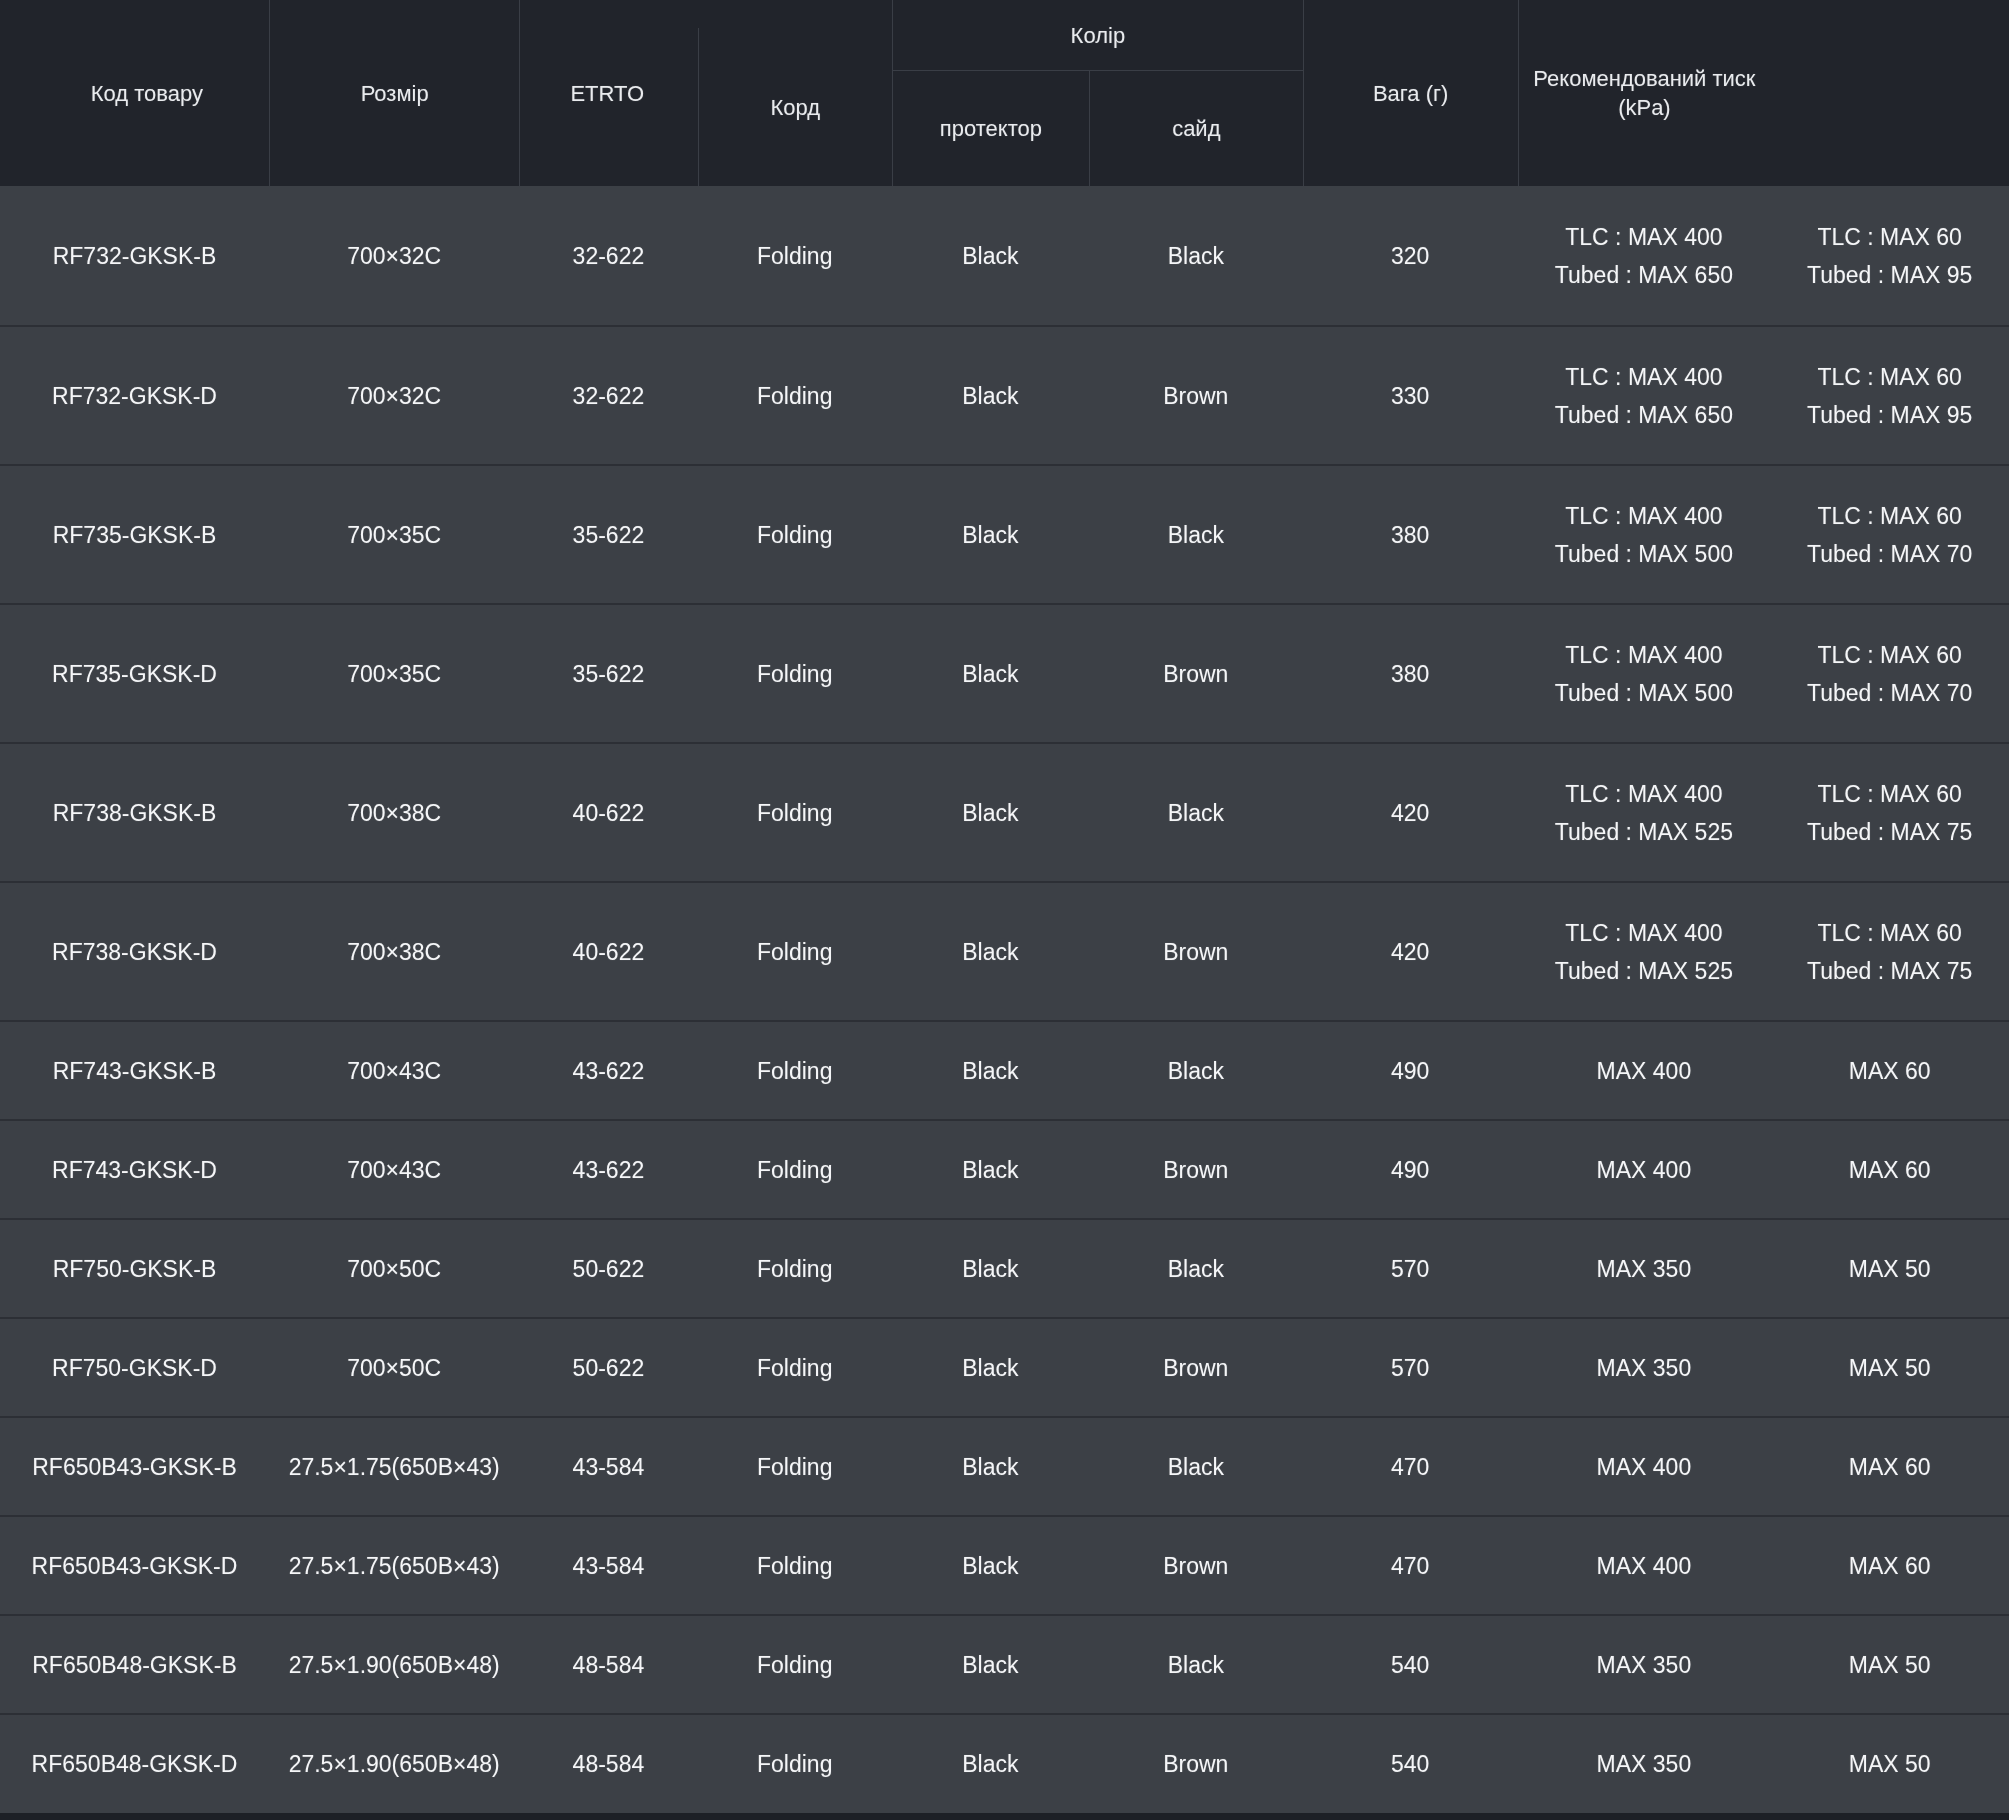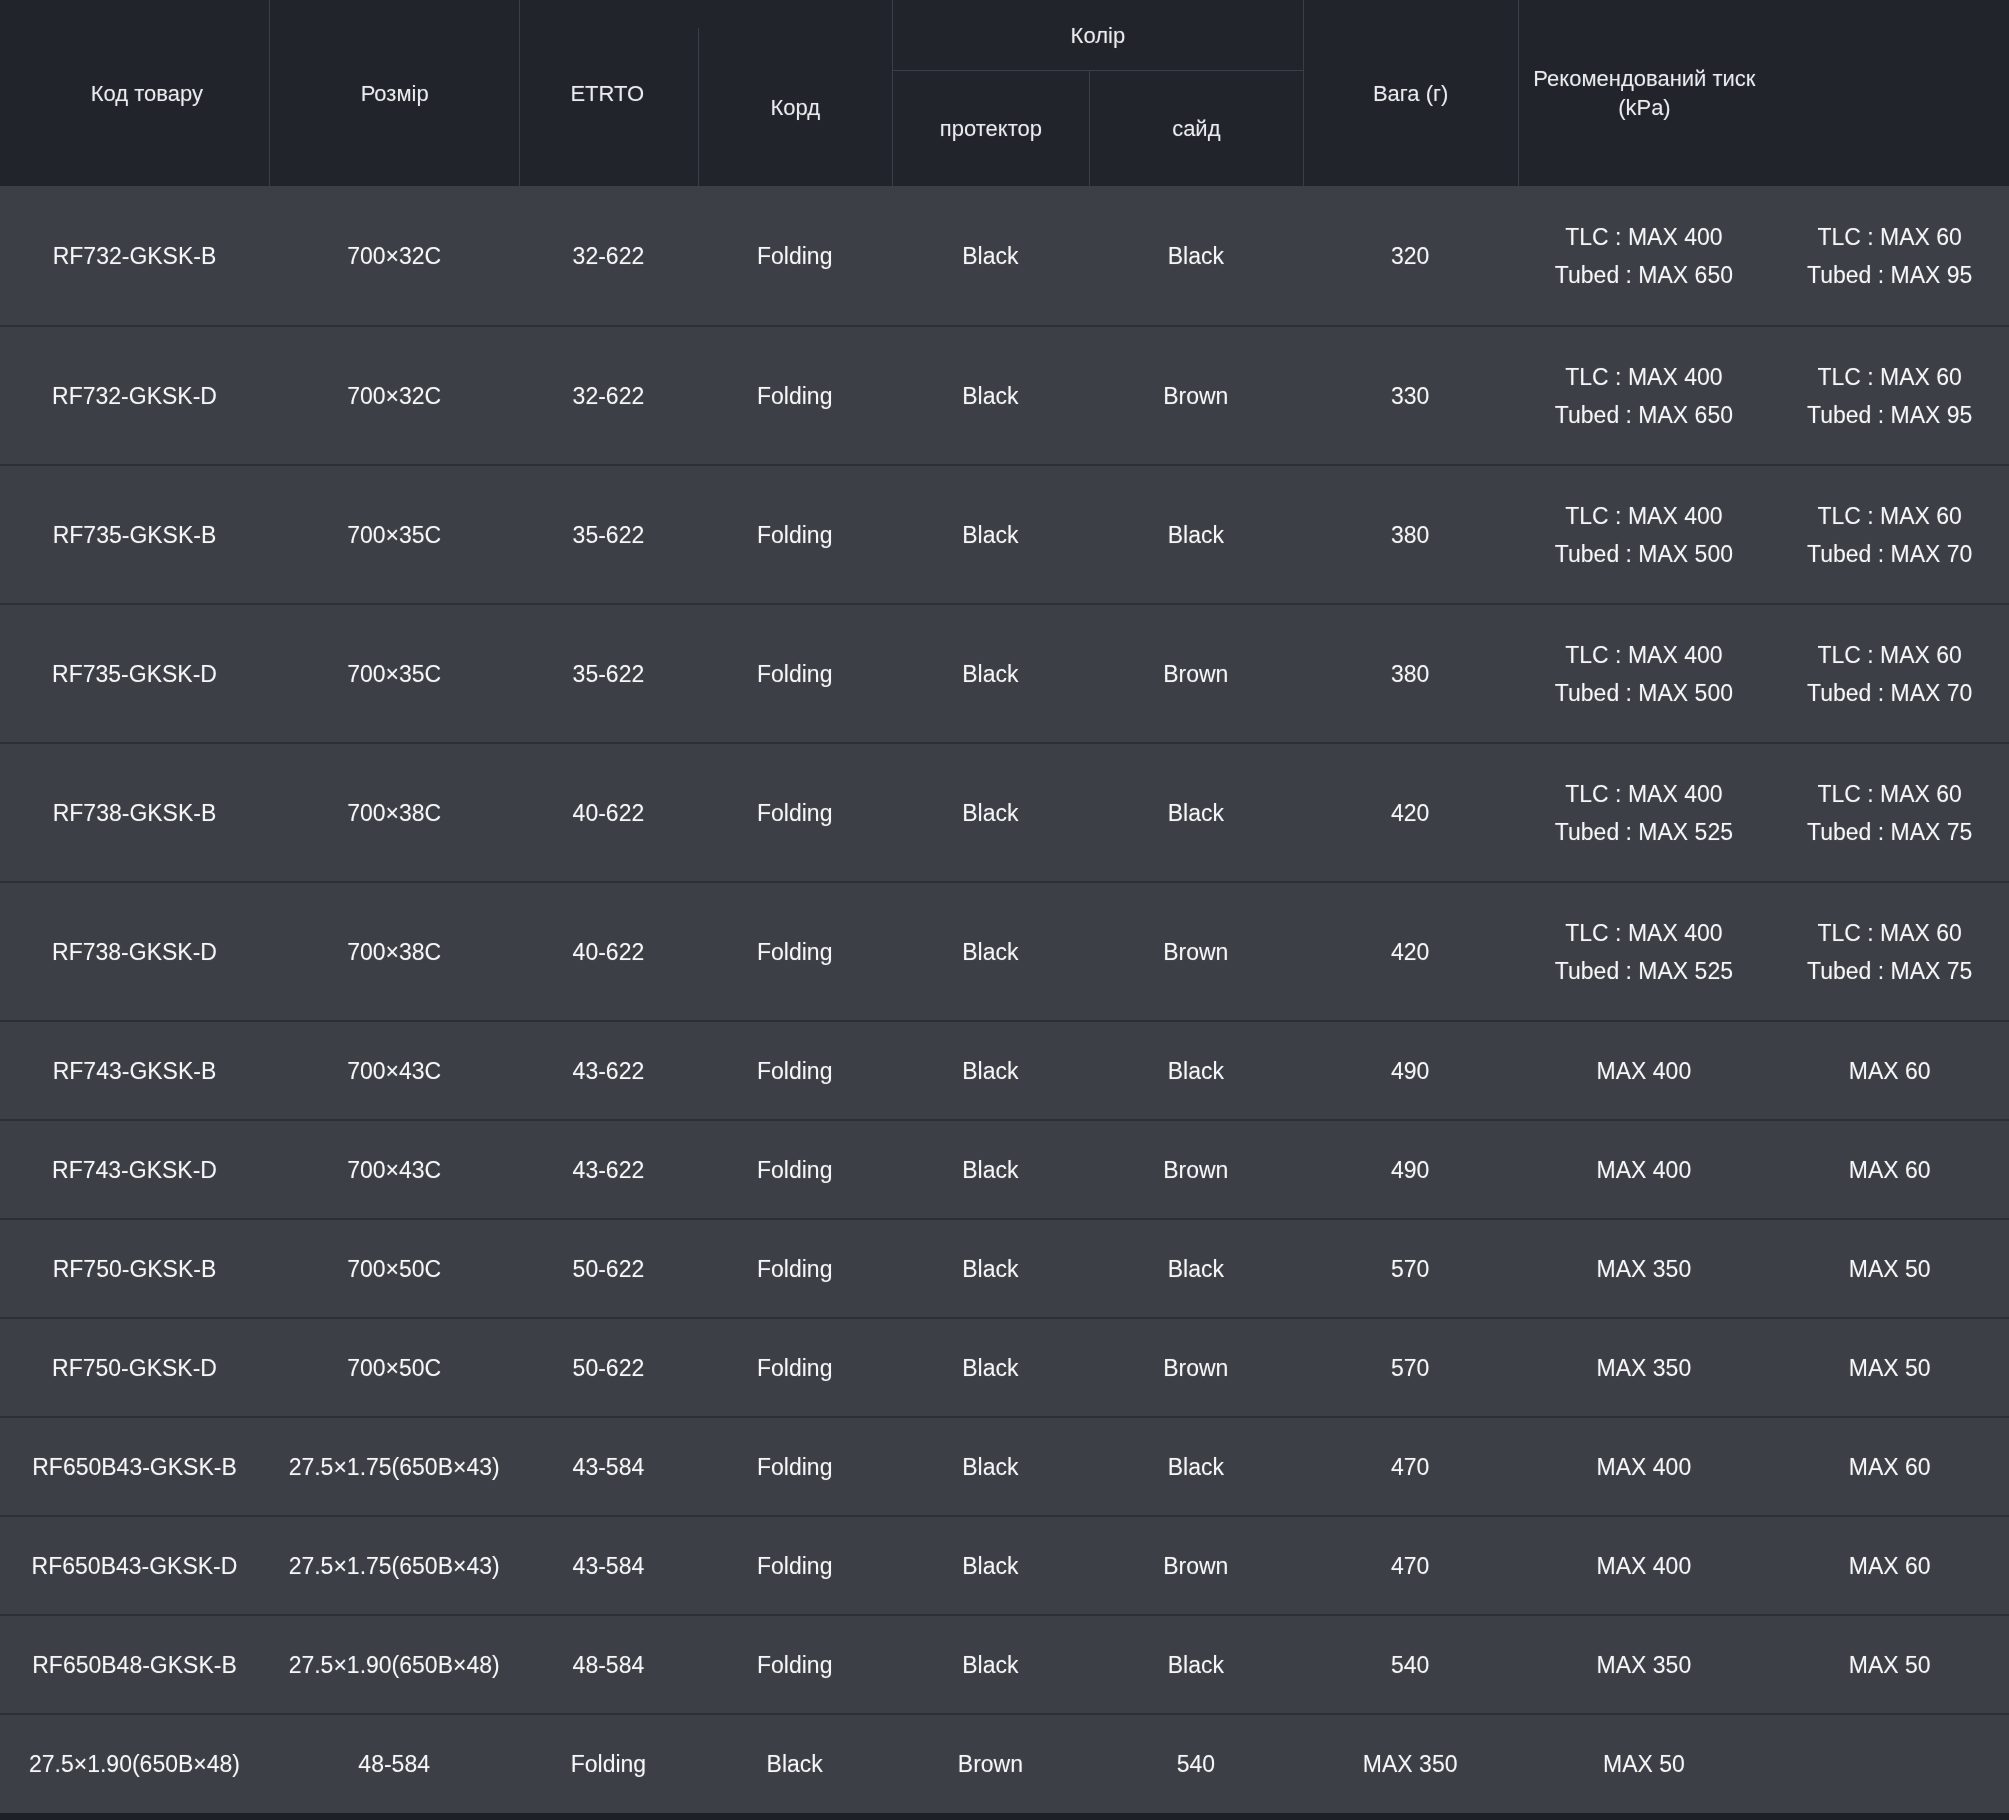--- a/index.html
+++ b/index.html
@@ -502,20 +502,23 @@
           <div class="line">540</div>
         </div>
         <div class="cell col-kpa">
           <div class="line">MAX 350</div>
         </div>
         <div class="cell col-psi">
           <div class="line">MAX 50</div>
         </div>
       </div>
       <div class="row short">
+        <div class="cell col-code">
+          <div class="line">RF650B48-GKSK-D</div>
+        </div>
         <div class="cell col-size">
           <div class="line">27.5×1.90(650B×48)</div>
         </div>
         <div class="cell col-etrto">
           <div class="line">48-584</div>
         </div>
         <div class="cell col-cord">
           <div class="line">Folding</div>
         </div>
         <div class="cell col-tread">

